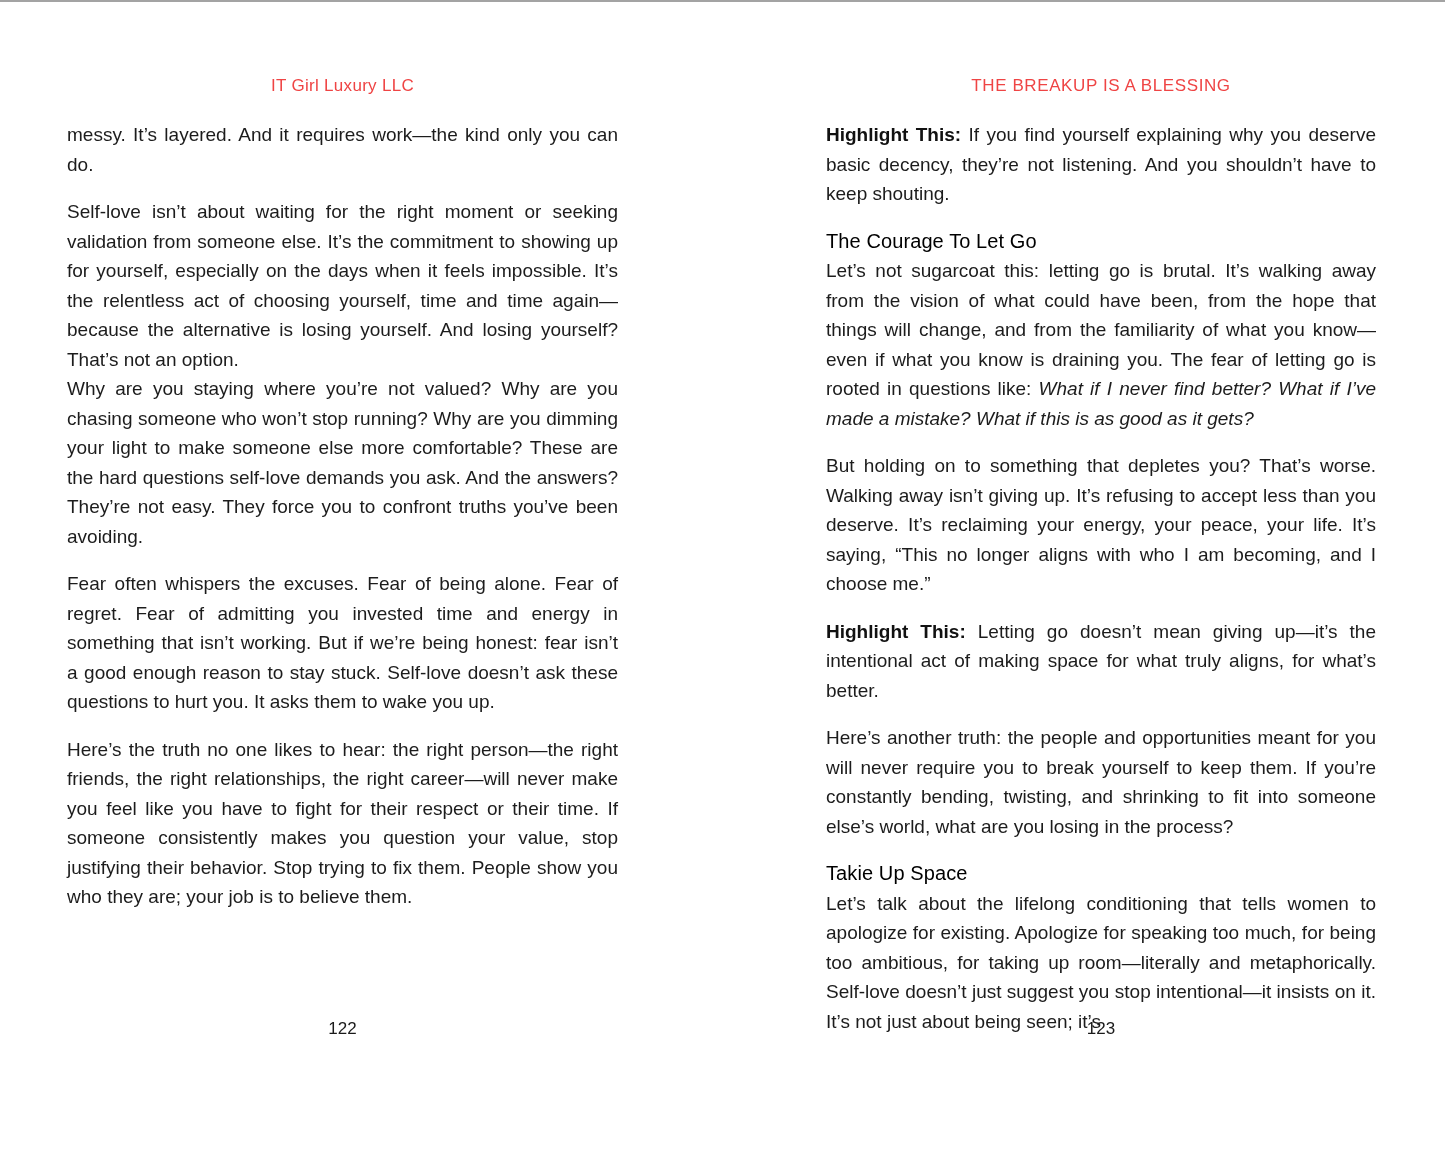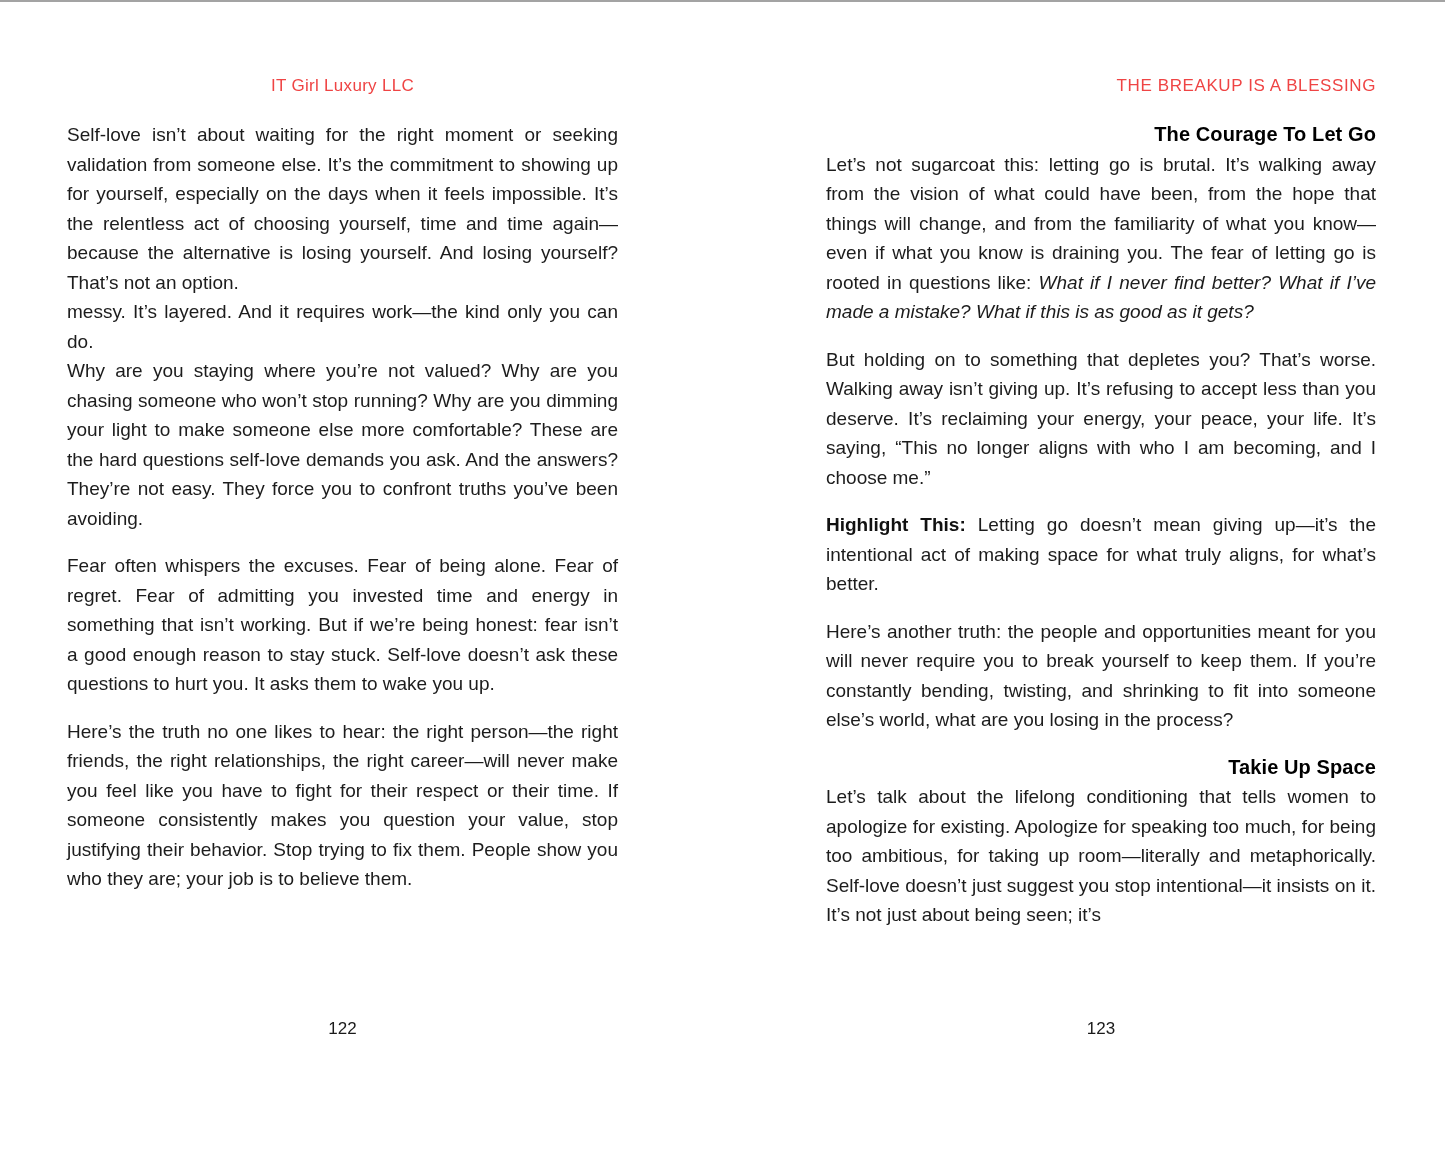--- a/index.html
+++ b/index.html
@@ -30,41 +30,41 @@
   .col-left  { left: 67px;  width: 551px; }
   .col-right { left: 826px; width: 550px; }
   .running-header {
     margin-top: 76px;
     text-align: center;
     font-size: 17px;
     color: #ef4444;
     letter-spacing: 0.3px;
     line-height: 20px;
   }
-  .running-header.caps { letter-spacing: 0.6px; text-align: right; }
+  .running-header.caps { letter-spacing: 0.6px; }
   .body-text {
     margin-top: 24px;
     color: #1c1c1c;
     font-size: 19px;
     font-weight: 300;
     line-height: 29.5px;
   }
   .para {
     text-align: justify;
     margin-top: 18px;
   }
   .para.flush { margin-top: 0; }
   .section-heading {
     margin-top: 18px;
     font-size: 20px;
-    font-weight: 700;
+    font-weight: 400;
     color: #000000;
     line-height: 29.5px;
     letter-spacing: 0.1px;
-    text-align: right;
+    text-align: left;
   }
   .lead-bold { font-weight: 700; color: #111111; }
   .italic-run { font-style: italic; }
   .page-number {
     position: absolute;
     top: 1019px;
     left: 0;
     width: 100%;
     text-align: center;
     font-size: 17px;
@@ -73,32 +73,33 @@
 </style>
 </head>
 <body>
 
 <div class="spread">
   <div class="top-rule"></div>
 
   <div class="page-column col-left">
     <div class="running-header">IT Girl Luxury LLC</div>
     <div class="body-text">
+      <p class="para flush">messy. It’s layered. And it requires work—the kind only you can do.</p>
       <p class="para">Self-love isn’t about waiting for the right moment or seeking validation from someone else. It’s the commitment to showing up for yourself, especially on the days when it feels impossible. It’s the relentless act of choosing yourself, time and time again—because the alternative is losing yourself. And losing yourself? That’s not an option.</p>
-      <p class="para flush">messy. It’s layered. And it requires work—the kind only you can do.</p>
       <p class="para flush">Why are you staying where you’re not valued? Why are you chasing someone who won’t stop running? Why are you dimming your light to make someone else more comfortable? These are the hard questions self-love demands you ask. And the answers? They’re not easy. They force you to confront truths you’ve been avoiding.</p>
       <p class="para">Fear often whispers the excuses. Fear of being alone. Fear of regret. Fear of admitting you invested time and energy in something that isn’t working. But if we’re being honest: fear isn’t a good enough reason to stay stuck. Self-love doesn’t ask these questions to hurt you. It asks them to wake you up.</p>
       <p class="para">Here’s the truth no one likes to hear: the right person—the right friends, the right relationships, the right career—will never make you feel like you have to fight for their respect or their time. If someone consistently makes you question your value, stop justifying their behavior. Stop trying to fix them. People show you who they are; your job is to believe them.</p>
     </div>
     <div class="page-number">122</div>
   </div>
 
   <div class="page-column col-right">
     <div class="running-header caps">THE BREAKUP IS A BLESSING</div>
     <div class="body-text">
+      <p class="para flush"><strong class="lead-bold">Highlight This:</strong><span> If you find yourself explaining why you deserve basic decency, they’re not listening. And you shouldn’t have to keep shouting.</span></p>
       <h2 class="section-heading">The Courage To Let Go</h2>
       <p class="para flush"><span>Let’s not sugarcoat this: letting go is brutal. It’s walking away from the vision of what could have been, from the hope that things will change, and from the familiarity of what you know—even if what you know is draining you. The fear of letting go is rooted in questions like: </span><em class="italic-run">What if I never find better? What if I’ve made a mistake? What if this is as good as it gets?</em></p>
       <p class="para">But holding on to something that depletes you? That’s worse. Walking away isn’t giving up. It’s refusing to accept less than you deserve. It’s reclaiming your energy, your peace, your life. It’s saying, “This no longer aligns with who I am becoming, and I choose me.”</p>
       <p class="para"><strong class="lead-bold">Highlight This:</strong><span> Letting go doesn’t mean giving up—it’s the intentional act of making space for what truly aligns, for what’s better.</span></p>
       <p class="para">Here’s another truth: the people and opportunities meant for you will never require you to break yourself to keep them. If you’re constantly bending, twisting, and shrinking to fit into someone else’s world, what are you losing in the process?</p>
       <h2 class="section-heading">Takie Up Space</h2>
       <p class="para flush">Let’s talk about the lifelong conditioning that tells women to apologize for existing. Apologize for speaking too much, for being too ambitious, for taking up room—literally and metaphorically. Self-love doesn’t just suggest you stop intentional—it insists on it. It’s not just about being seen; it’s</p>
     </div>
     <div class="page-number">123</div>
   </div>

